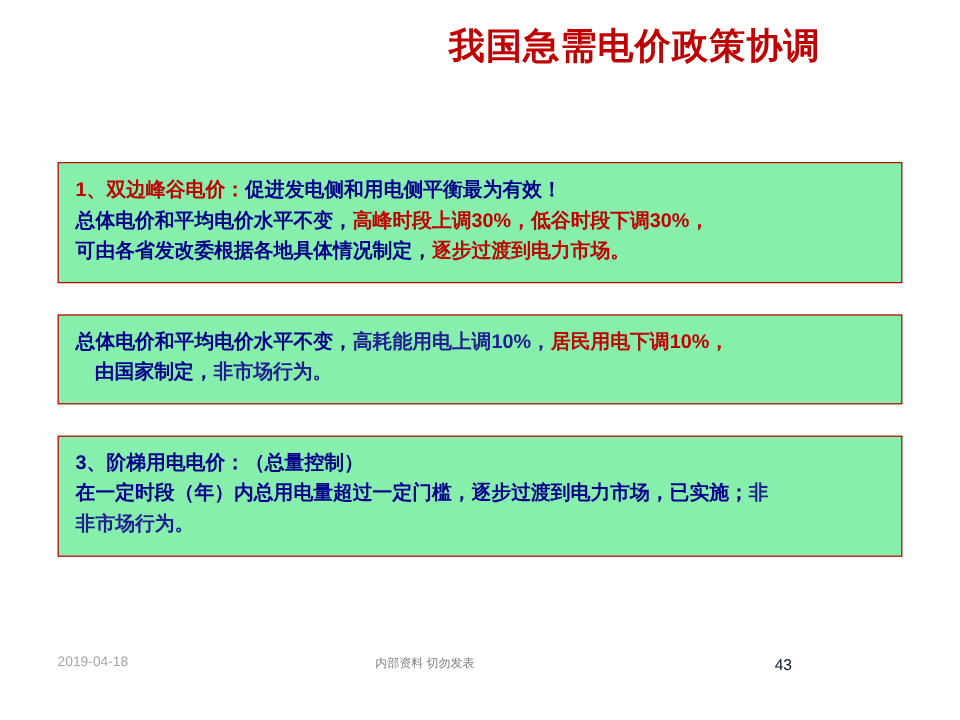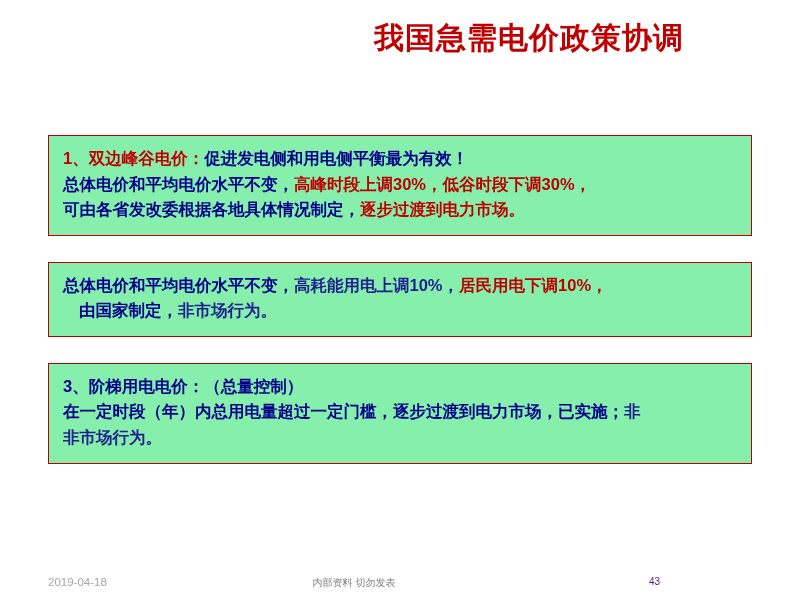--- a/index.html
+++ b/index.html
@@ -49,21 +49,21 @@
     font-size: 16.5px;
     font-weight: bold;
     line-height: 1.55;
     color: #00008b;
     white-space: nowrap;
   }
   .footer {
     position: absolute;
     left: 0;
     right: 0;
-    bottom: 4px;
+    bottom: 34px;
     height: 20px;
   }
   .footer-date {
     position: absolute;
     left: 48px;
     top: 0;
     font-size: 11.5px;
     color: #a6a6a6;
     font-family: "Liberation Sans", sans-serif;
   }
@@ -73,22 +73,22 @@
     right: 0;
     top: 0;
     text-align: center;
     font-size: 10px;
     color: #808080;
   }
   .footer-page {
     position: absolute;
     right: 48px;
     top: 0;
-    font-size: 10px;
-    color: #4c1d95;
+    font-size: 13px;
+    color: #0f172a;
   }
 </style>
 </head>
 <body>
 
 <div class="slide">
 
   <div class="slide-title" style="color: rgb(192, 0, 0);">我国急需电价政策协调</div>
 
   <div class="boxes">

